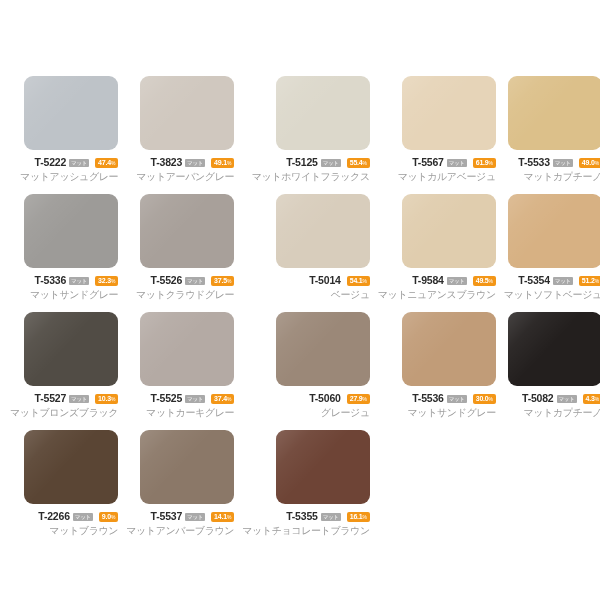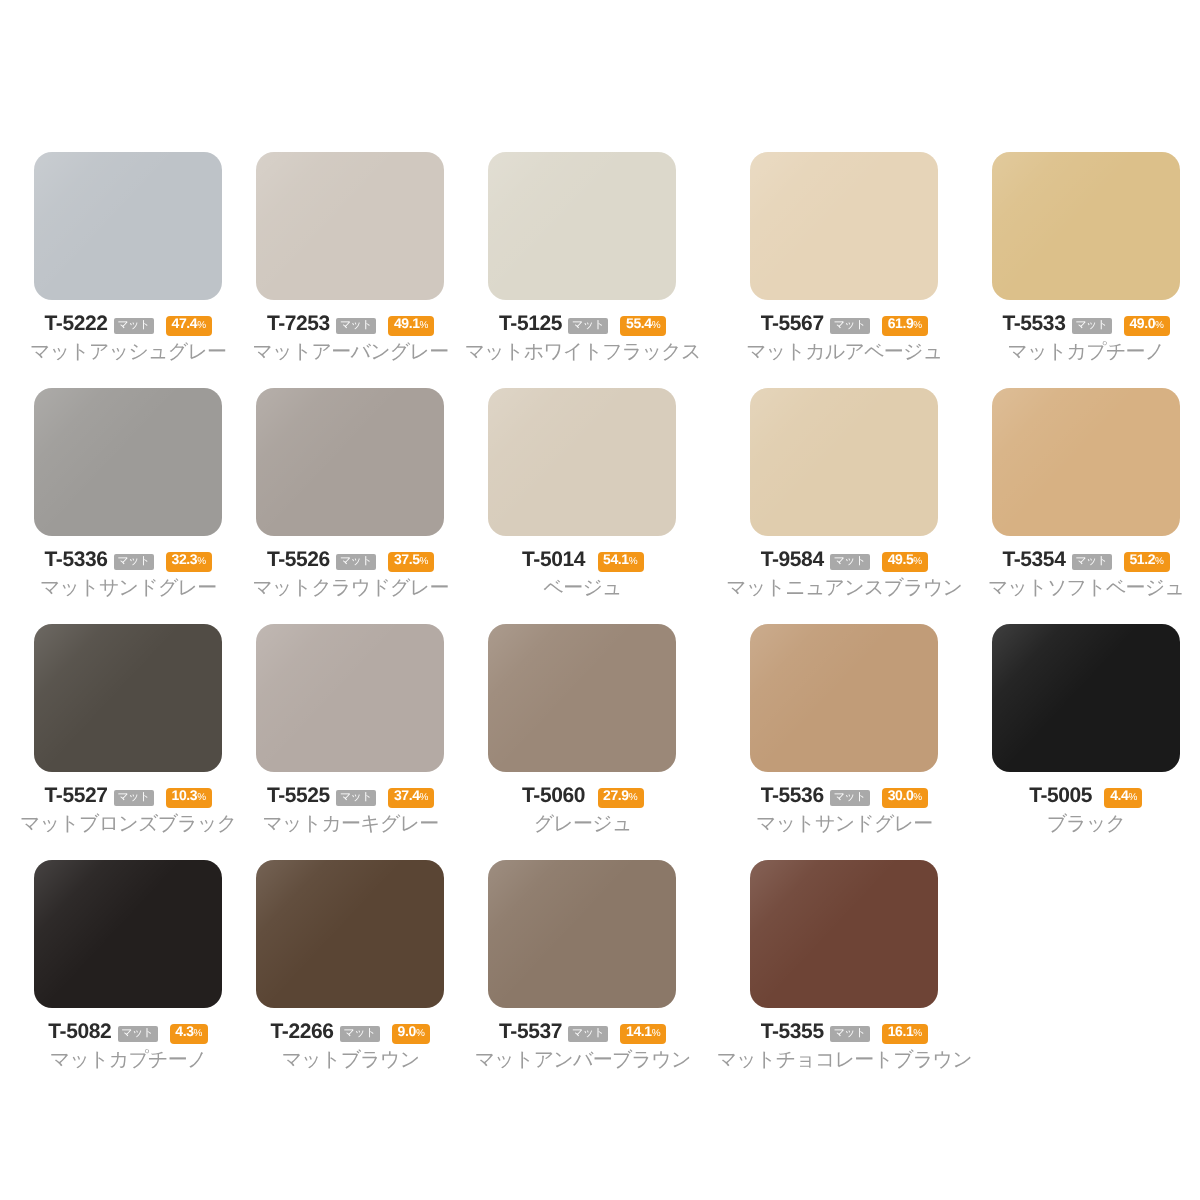--- a/index.html
+++ b/index.html
@@ -22,21 +22,21 @@
     display: grid;
     grid-template-columns: repeat(5, 1fr);
     grid-template-rows: repeat(4, 118px);
     column-gap: 8px;
     row-gap: 0px;
   }
 
   .swatch-cell {
     display: flex;
     flex-direction: column;
-    align-items: center;
+    align-items: flex-end;
   }
 
   .chip {
     width: 94px;
     height: 74px;
     border-radius: 9px;
     position: relative;
     overflow: hidden;
     flex: 0 0 auto;
   }
@@ -121,21 +121,21 @@
           <span class="code">T-5222</span>
           <span class="badge-matte">マット</span>
           <span class="spacer"></span>
           <span class="badge-pct"><span>47.4</span><span class="unit">%</span></span>
         </div>
         <div class="pname">マットアッシュグレー</div>
       </div>
       <div class="swatch-cell">
         <div class="chip" title="マットアーバングレー" style="background: rgb(208, 200, 191);"></div>
         <div class="meta">
-          <span class="code">T-7253</span>
+          <span class="code">T-3823</span>
           <span class="badge-matte">マット</span>
           <span class="spacer"></span>
           <span class="badge-pct"><span>49.1</span><span class="unit">%</span></span>
         </div>
         <div class="pname">マットアーバングレー</div>
       </div>
       <div class="swatch-cell">
         <div class="chip" title="マットホワイトフラックス" style="background: rgb(220, 216, 203);"></div>
         <div class="meta">
           <span class="code">T-5125</span>
@@ -245,29 +245,20 @@
       </div>
       <div class="swatch-cell">
         <div class="chip" title="マットカフェブラウン" style="background: rgb(193, 156, 120);"></div>
         <div class="meta">
           <span class="code">T-5536</span>
           <span class="badge-matte">マット</span>
           <span class="spacer"></span>
           <span class="badge-pct"><span>30.0</span><span class="unit">%</span></span>
         </div>
         <div class="pname">マットサンドグレー</div>
-      </div>
-      <div class="swatch-cell">
-        <div class="chip" title="ブラック" style="background: rgb(26, 26, 26);"></div>
-        <div class="meta">
-          <span class="code">T-5005</span>
-          <span class="spacer"></span>
-          <span class="badge-pct"><span>4.4</span><span class="unit">%</span></span>
-        </div>
-        <div class="pname">ブラック</div>
       </div>
       <div class="swatch-cell">
         <div class="chip" title="マットブラック" style="background: rgb(35, 31, 30);"></div>
         <div class="meta">
           <span class="code">T-5082</span>
           <span class="badge-matte">マット</span>
           <span class="spacer"></span>
           <span class="badge-pct"><span>4.3</span><span class="unit">%</span></span>
         </div>
         <div class="pname">マットカプチーノ</div>

